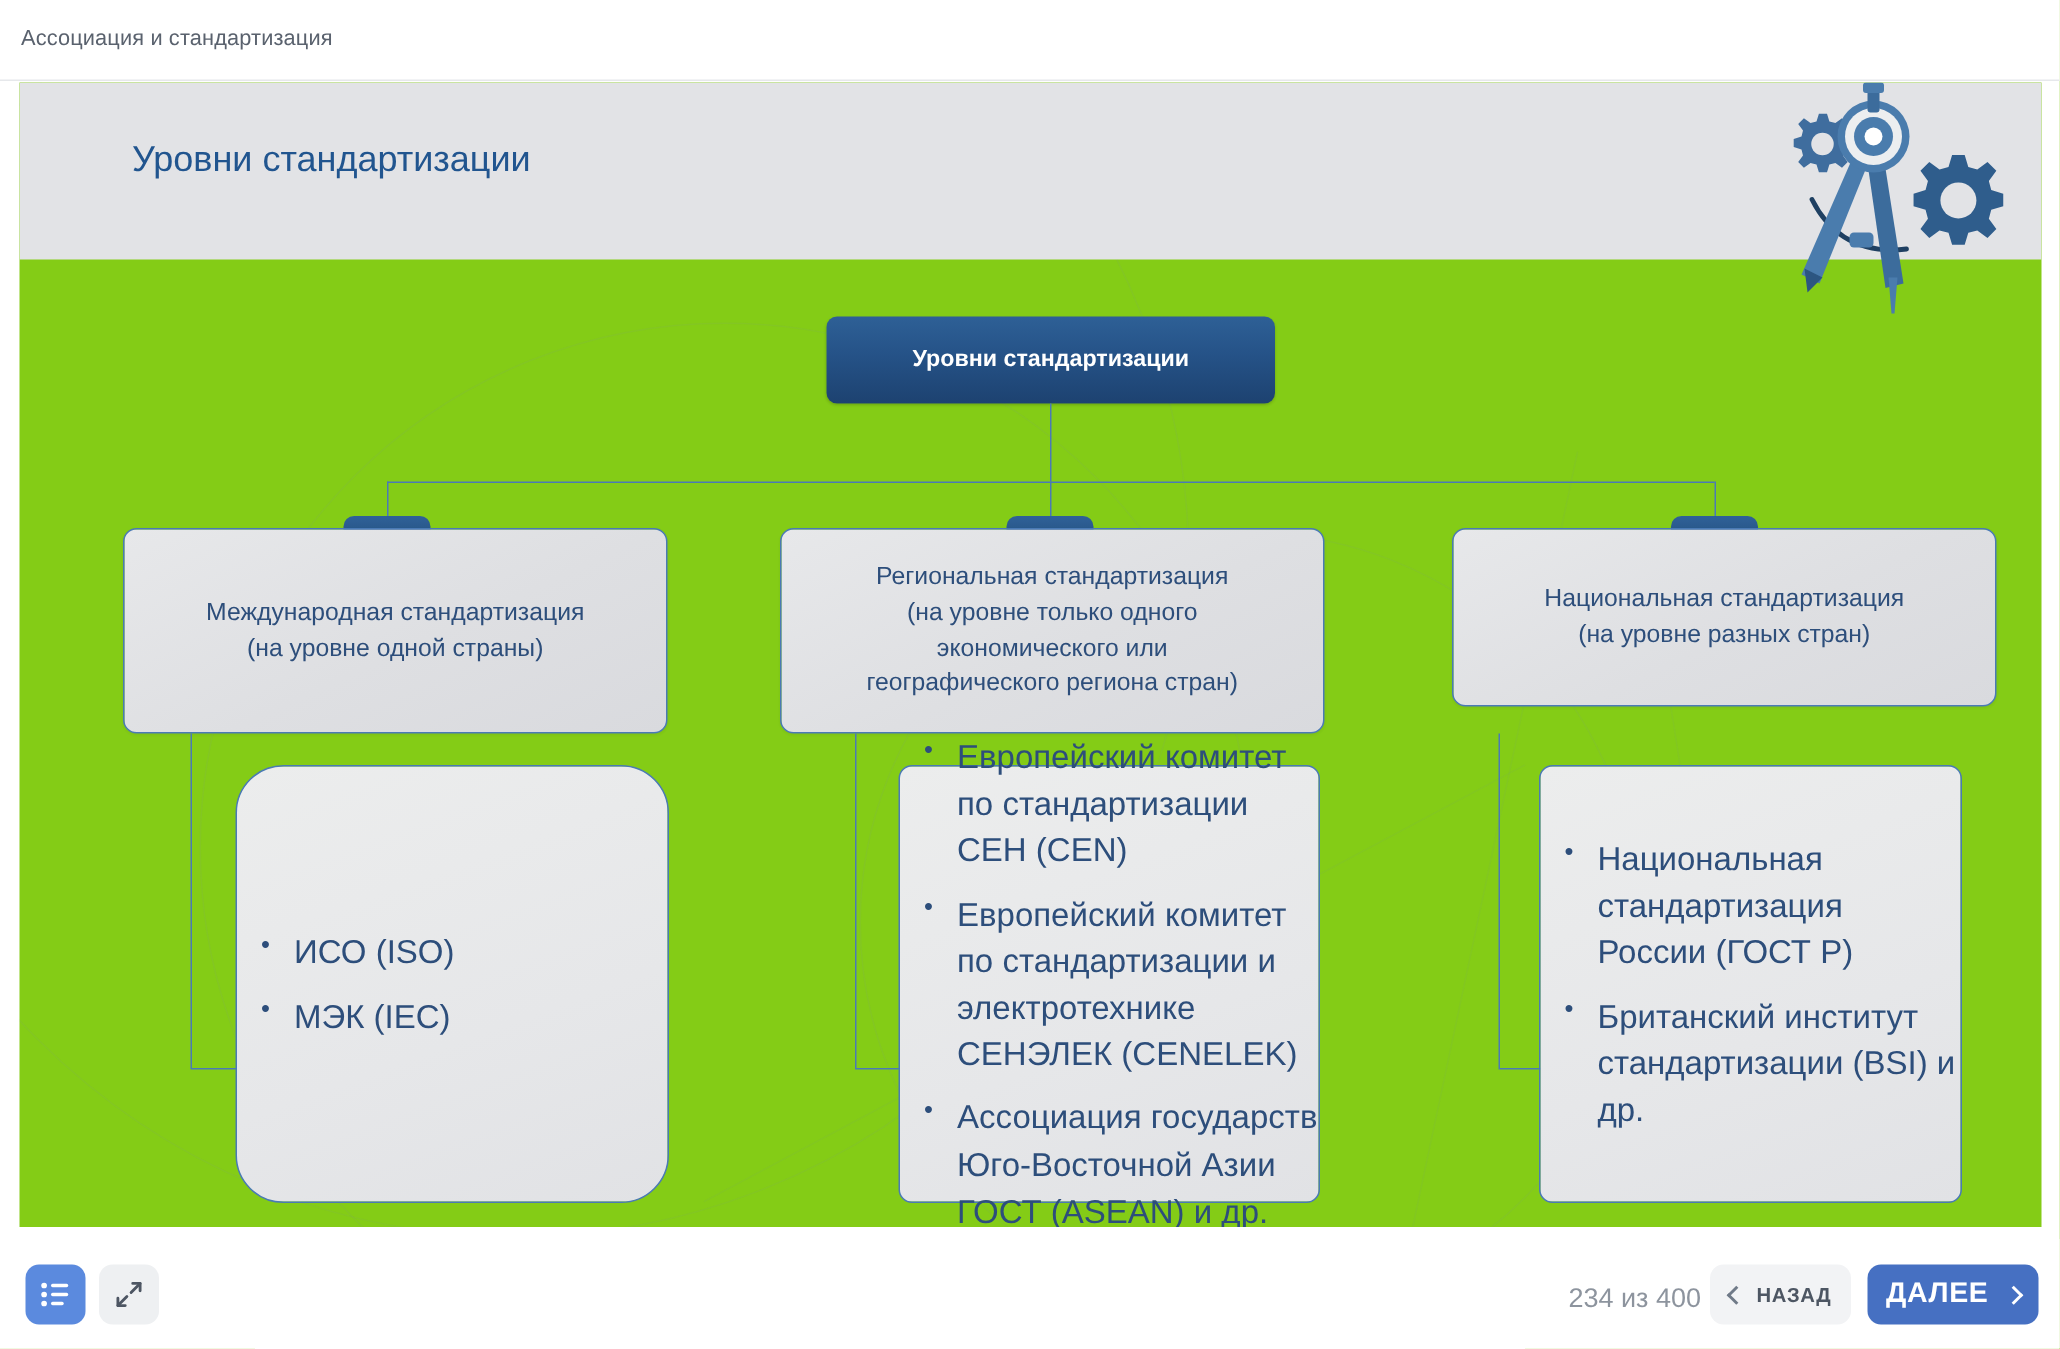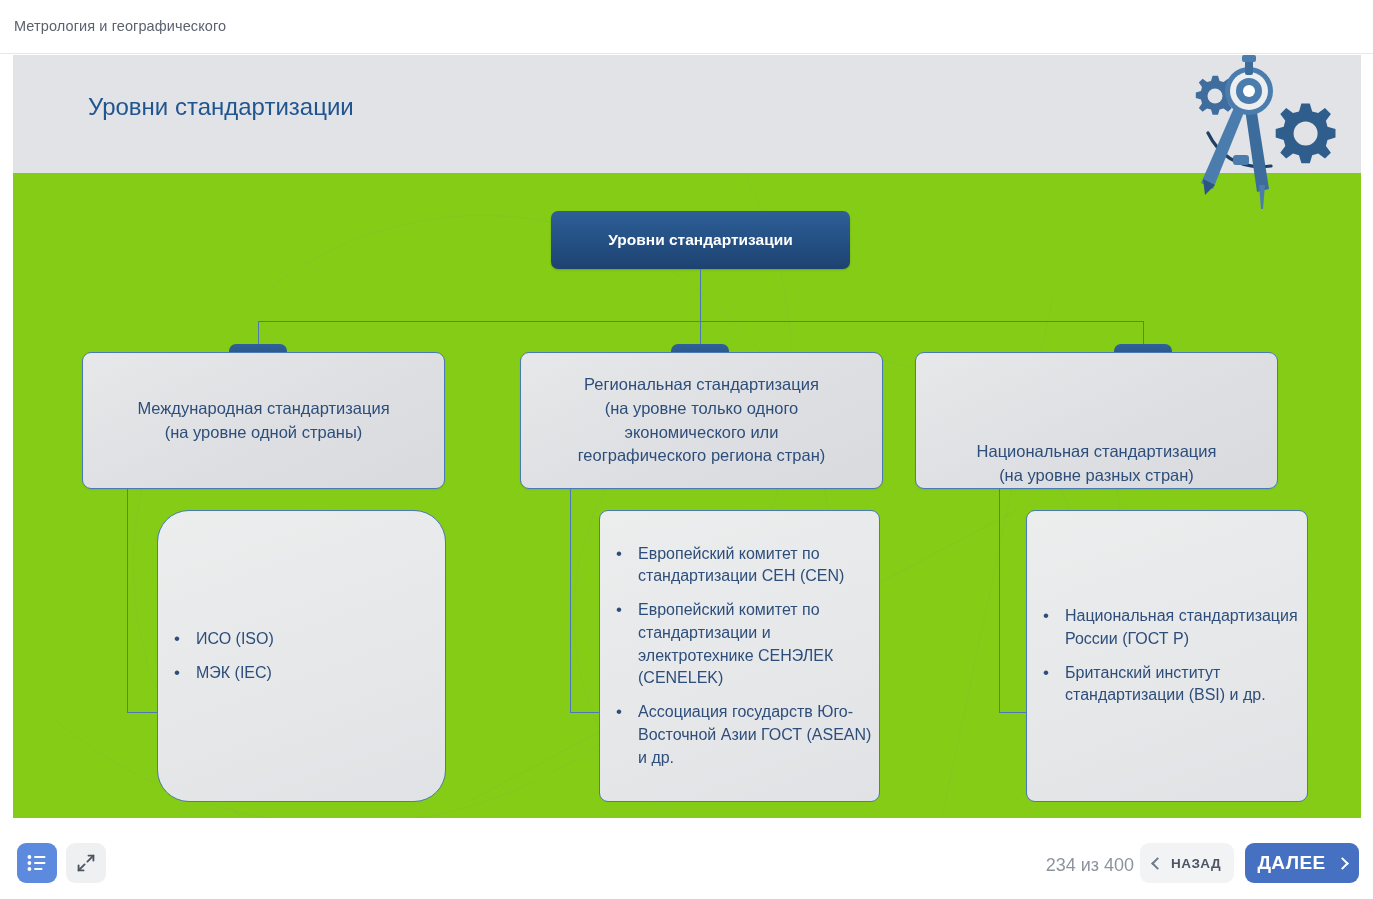--- a/index.html
+++ b/index.html
@@ -88,21 +88,21 @@
   .list-box {
     position: absolute;
     border: 1px solid #4a7ab5;
     border-radius: 9px;
     background: linear-gradient(160deg, #eceded 0%, #e6e7e9 60%, #e1e2e5 100%);
     display: flex; align-items: center;
   }
   .list-box ul { list-style: none; width: 100%; }
   .list-box li {
     position: relative;
-    color: #2d4e7b; font-size: 16px; line-height: 1.42;
+    color: #2d4e7b; font-size: 22px; line-height: 1.42;
     padding-left: 38px; margin-bottom: 11px;
   }
   .list-box li:last-child { margin-bottom: 0; }
   .list-box li::before {
     content: "•"; position: absolute; left: 16px; top: -1px;
     font-size: 17px; color: #2d4e7b;
   }
 
   
   .ln { position: absolute; background: #4a7ab5; }
@@ -143,21 +143,21 @@
     cursor: pointer;
   }
   .chev { display: inline-block; width: 9px; height: 9px; border-style: solid; }
   .chev-l { border-width: 0 0 2px 2px; transform: rotate(45deg); border-color: #707a88; }
   .chev-r { border-width: 2px 2px 0 0; transform: rotate(45deg); border-color: #ffffff; }
 </style>
 </head>
 <body>
 
 <div class="topbar">
-  <div class="topbar-title">Метрология и географического</div>
+  <div class="topbar-title">Ассоциация и стандартизация</div>
 </div>
 
 <div class="slide">
 
   <div class="wm wm1"></div>
   <div class="wm wm2"></div>
   <div class="wm wm3"></div>
   <div class="wmline wml1"></div>
   <div class="wmline wml2"></div>
   <div class="wmline wml3"></div>
@@ -234,21 +234,21 @@
     <div class="ln lnv" style="left:557px; top:434px; height:223px;"></div>
     <div class="ln lnh" style="left:557px; top:657px; width:30px;"></div>
     <div class="list-box" style="left:586px; top:455px; width:281px; height:292px;">
       <ul>
           <li>Европейский комитет по стандартизации СЕН (CEN)</li>
           <li>Европейский комитет по стандартизации и электротехнике СЕНЭЛЕК (CENELEK)</li>
           <li>Ассоциация государств Юго-Восточной Азии ГОСТ (ASEAN) и др.</li>
         </ul>
     </div>
 
-    <div class="level-box" style="left:902px; top:297px; width:363px; height:137px;align-items:flex-end;">
+    <div class="level-box" style="left:955px; top:297px; width:363px; height:119px;">
       <span>Национальная стандартизация<br>(на уровне разных стран)</span>
     </div>
     <div class="ln lnv" style="left:986px; top:434px; height:223px;"></div>
     <div class="ln lnh" style="left:986px; top:657px; width:28px;"></div>
     <div class="list-box" style="left:1013px; top:455px; width:282px; height:292px;">
       <ul>
           <li>Национальная стандартизация России (ГОСТ Р)</li>
           <li>Британский институт стандартизации (BSI) и др.</li>
         </ul>
     </div>

